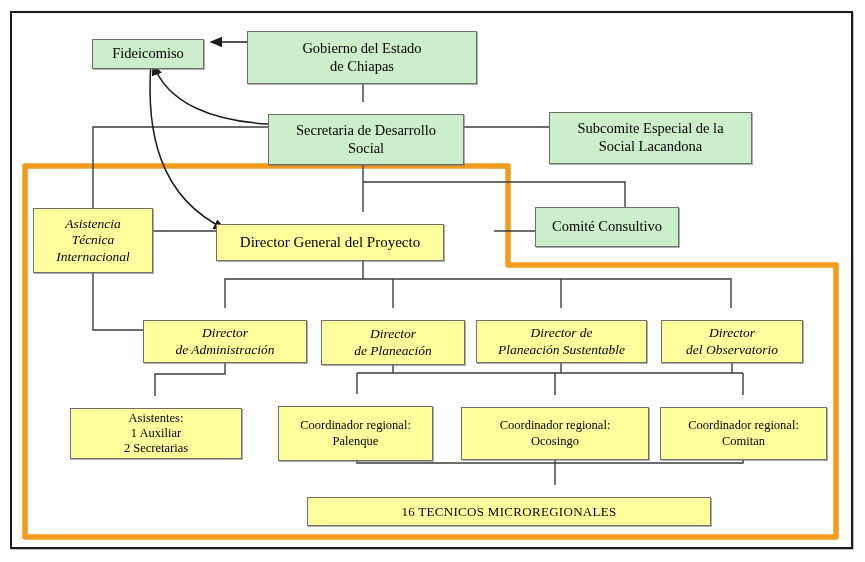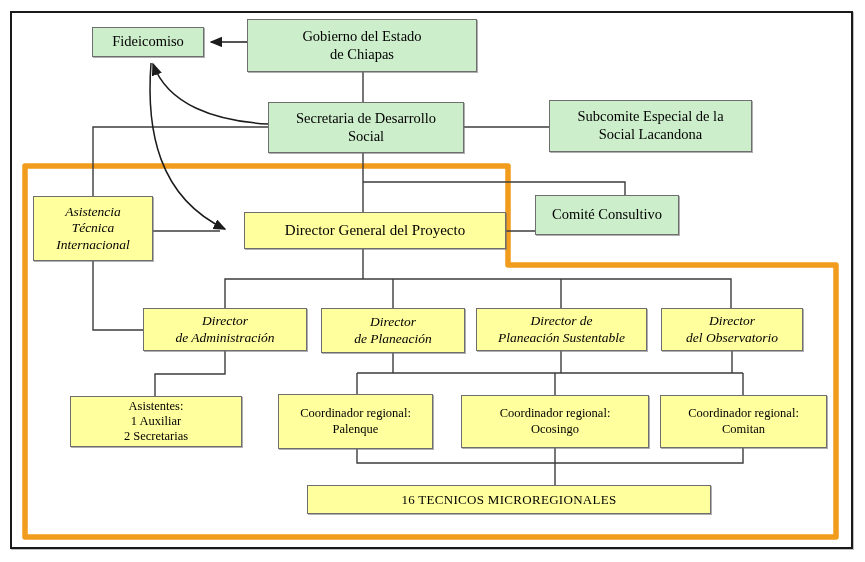--- a/index.html
+++ b/index.html
@@ -15,20 +15,21 @@
     box-sizing:border-box;
   }
   svg.layer{position:absolute;left:0;top:0;}
   .node{
     position:absolute;box-sizing:border-box;
     display:flex;align-items:center;justify-content:center;
     text-align:center;white-space:pre-line;line-height:1.22;
     border:1px solid var(--box-border,#6e6e6e);
     box-shadow:1px 1px 0 rgba(110,110,110,.55);
     padding:1px 3px;
+    margin-top:12px;
   }
   .green{background:var(--green,#cdeecb);}
   .yellow{background:var(--yellow,#ffff9e);}
   .fs15{font-size:15px;} .fs14{font-size:14.5px;} .fs13{font-size:13.5px;font-style:italic;}
   .fs12{font-size:12.5px;} .caps{font-size:13px;letter-spacing:.3px;}
 </style>
 </head>
 <body>
 
 <div id="stage">
@@ -82,21 +83,21 @@
 
   <div class="node green fs14" style="left:549px;top:100px;width:203px;height:52px;">Subcomite Especial de la
 Social Lacandona</div>
 
   <div class="node green fs14" style="left:535px;top:195px;width:144px;height:40px;">Comité Consultivo</div>
 
   <div class="node yellow fs13" style="left:33px;top:196px;width:120px;height:65px;">Asistencia
 Técnica
 Internacional</div>
 
-  <div class="node yellow fs15" style="left:244px;top:212px;width:262px;height:37px;">Director General del Proyecto</div>
+  <div class="node yellow fs15" style="left:216px;top:212px;width:228px;height:37px;">Director General del Proyecto</div>
 
   <div class="node yellow fs13" style="left:143px;top:308px;width:164px;height:43px;">Director
 de Administración</div>
 
   <div class="node yellow fs13" style="left:321px;top:308px;width:144px;height:45px;">Director
 de Planeación</div>
 
   <div class="node yellow fs13" style="left:476px;top:308px;width:171px;height:43px;">Director de
 Planeación Sustentable</div>
 

